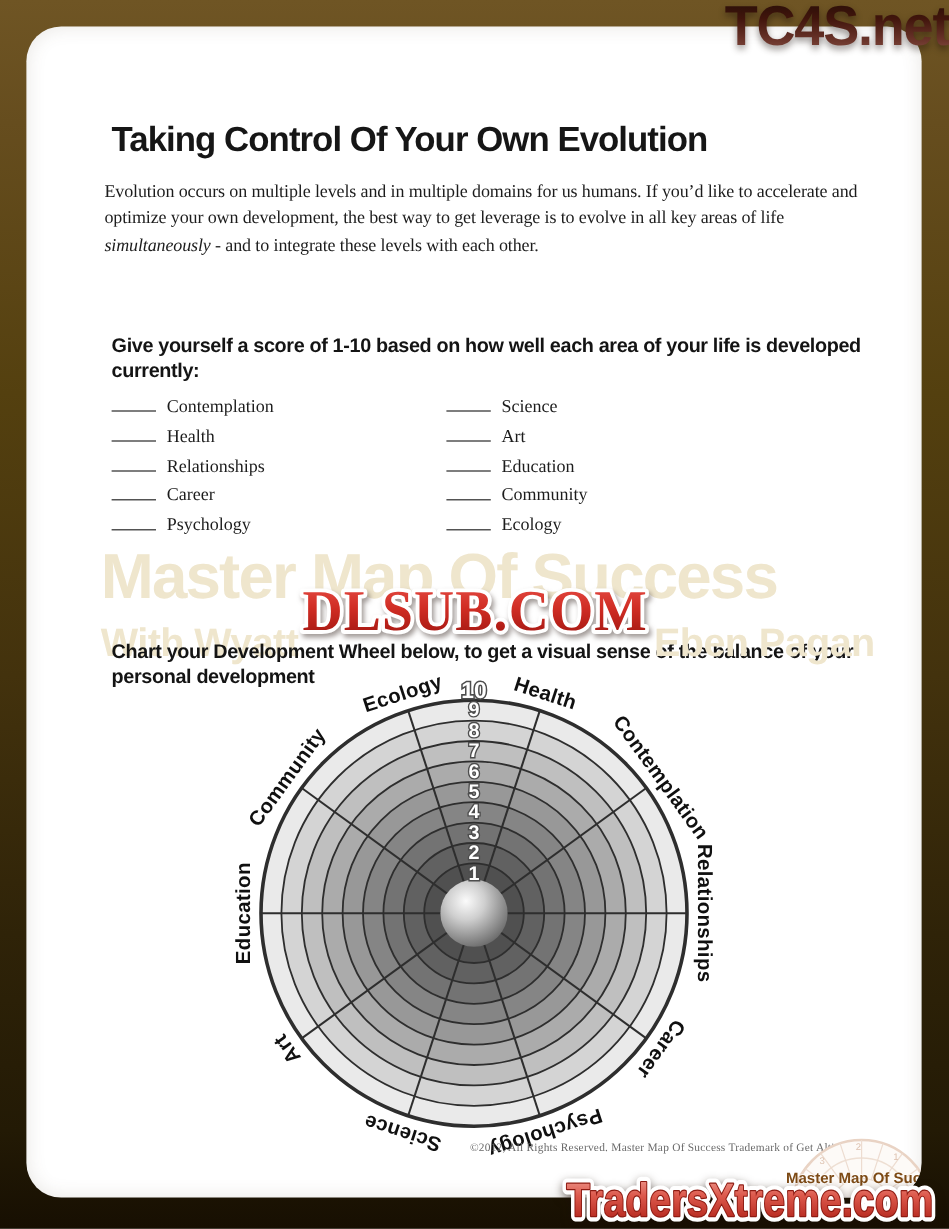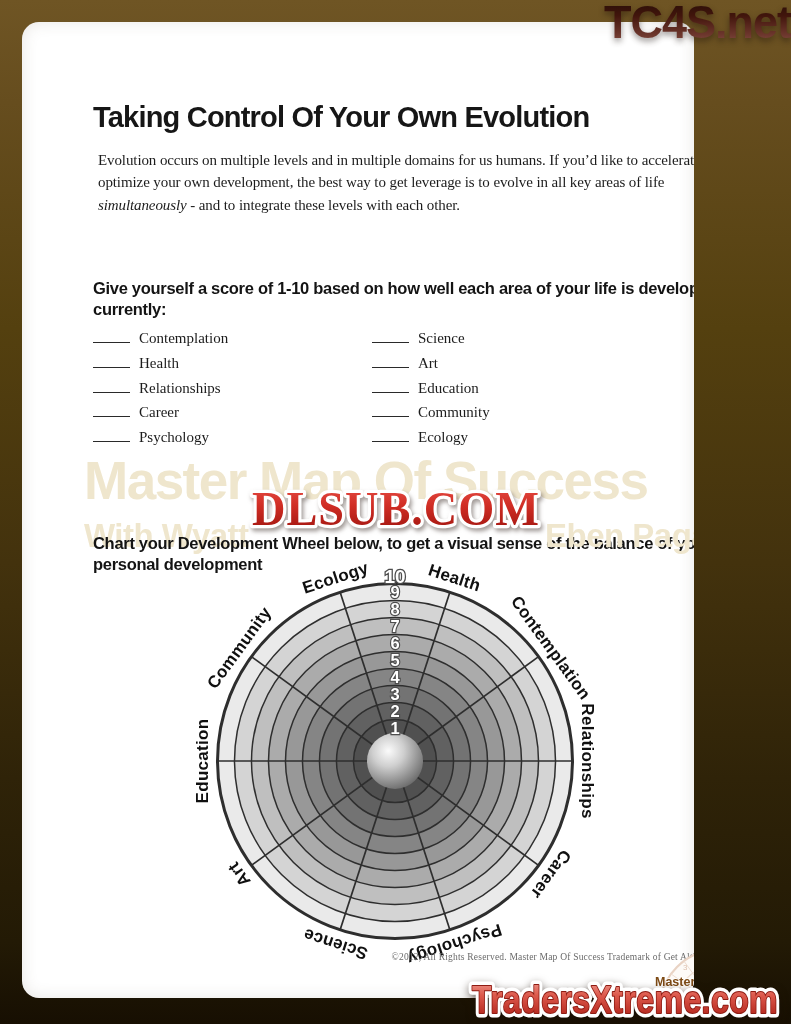--- a/index.html
+++ b/index.html
@@ -3,29 +3,29 @@
 <meta charset="utf-8">
 <style>
   html,body{margin:0;padding:0;}
   body{
     width:791px;height:1024px;overflow:hidden;position:relative;
     background:linear-gradient(180deg,#6f5524 0%,#664d1e 10%,#54400f 32%,#43320d 55%,#2f2308 76%,#231a05 92%,#170f02 100%);
     font-family:"Liberation Sans",sans-serif;
   }
   .abs{position:absolute;}
   .card{
-    position:absolute;left:22px;top:22px;width:672px;height:976px;
-    background:#ffffff;border-radius:17px;z-index:1;overflow:hidden;
+    position:absolute;left:22px;top:22px;width:746px;height:976px;
+    background:#ffffff;border-radius:29px;z-index:1;overflow:hidden;
     box-shadow:inset 0 0 16px rgba(90,80,60,.14);
   }
   .doc-title{
     left:71px;top:60px;font-size:29px;font-weight:bold;color:#161616;letter-spacing:-0.8px;
   }
   .body-text{
-    left:76px;width:634px;font-family:"Liberation Serif",serif;font-size:15px;
+    left:65px;width:634px;font-family:"Liberation Serif",serif;font-size:15px;
     line-height:22.4px;color:#1c1c1c;letter-spacing:-0.1px;
   }
   .p1{top:112px;} .p2{top:179px;}
   .score-heading,.wheel-heading{
     left:71px;width:652px;font-size:16.5px;font-weight:bold;color:#141414;
     line-height:21px;letter-spacing:-0.3px;
   }
   .score-heading{top:256px;}
   .wheel-heading{top:511px;}
   .score-col{position:absolute;top:307px;width:270px;height:132px;}

